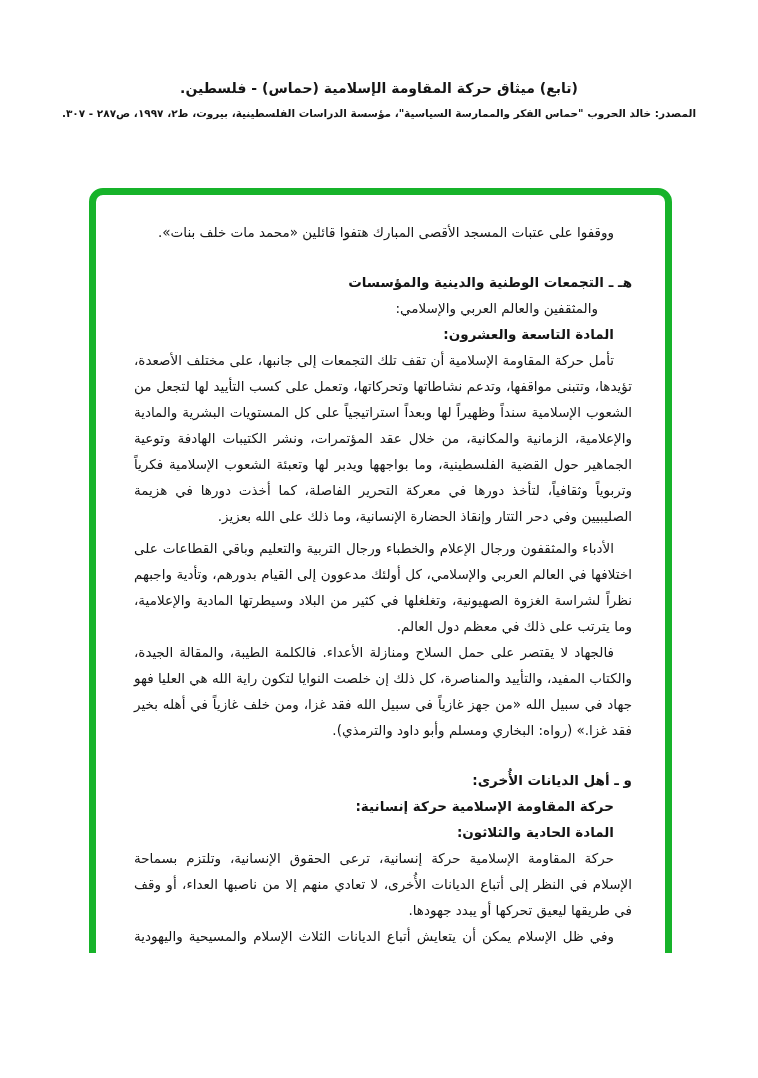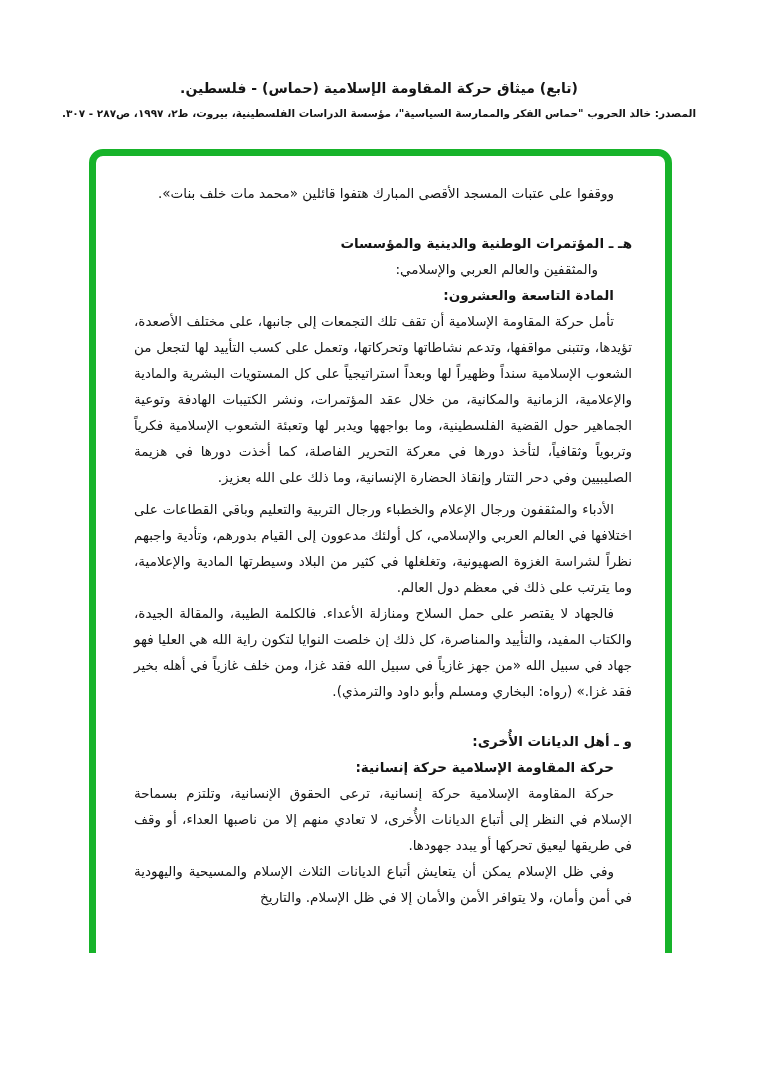--- a/index.html
+++ b/index.html
@@ -97,45 +97,46 @@
 </style>
 </head>
 <body>
 
 <div class="page">
 
   <div class="doc-title">(تابع) ميثاق حركة المقاومة الإسلامية (حماس) - فلسطين.</div>
 
   <div class="doc-source">المصدر: خالد الحروب "حماس الفكر والممارسة السياسية"، مؤسسة الدراسات الفلسطينية، بيروت، ط٢، ١٩٩٧، ص٢٨٧ - ٣٠٧.</div>
 
-  <div class="content-frame" style="border-color: rgb(23, 179, 42);">
+  <div class="content-frame" style="border-color: rgb(23, 179, 42); margin-top: 39px;">
     <div class="content-inner">
 
       <p class="para">ووقفوا على عتبات المسجد الأقصى المبارك هتفوا قائلين «محمد مات خلف بنات».</p>
 
       <div class="gap-md"></div>
 
-      <p class="heading">هـ ـ المؤتمرات الوطنية والدينية والمؤسسات</p>
+      <p class="heading">هـ ـ التجمعات الوطنية والدينية والمؤسسات</p>
       <p class="heading-indent">والمثقفين والعالم العربي والإسلامي:</p>
       <p class="article-heading">المادة التاسعة والعشرون:</p>
 
       <p class="para">تأمل حركة المقاومة الإسلامية أن تقف تلك التجمعات إلى جانبها، على مختلف الأصعدة، تؤيدها، وتتبنى مواقفها، وتدعم نشاطاتها وتحركاتها، وتعمل على كسب التأييد لها لتجعل من الشعوب الإسلامية سنداً وظهيراً لها وبعداً استراتيجياً على كل المستويات البشرية والمادية والإعلامية، الزمانية والمكانية، من خلال عقد المؤتمرات، ونشر الكتيبات الهادفة وتوعية الجماهير حول القضية الفلسطينية، وما بواجهها ويدبر لها وتعبئة الشعوب الإسلامية فكرياً وتربوياً وثقافياً، لتأخذ دورها في معركة التحرير الفاصلة، كما أخذت دورها في هزيمة الصليبيين وفي دحر التتار وإنقاذ الحضارة الإنسانية، وما ذلك على الله بعزيز.</p>
 
 
       <div class="gap-sm"></div>
 
 
       <p class="para">الأدباء والمثقفون ورجال الإعلام والخطباء ورجال التربية والتعليم وباقي القطاعات على اختلافها في العالم العربي والإسلامي، كل أولئك مدعوون إلى القيام بدورهم، وتأدية واجبهم نظراً لشراسة الغزوة الصهيونية، وتغلغلها في كثير من البلاد وسيطرتها المادية والإعلامية، وما يترتب على ذلك في معظم دول العالم.</p>
 
       <p class="para">فالجهاد لا يقتصر على حمل السلاح ومنازلة الأعداء. فالكلمة الطيبة، والمقالة الجيدة، والكتاب المفيد، والتأييد والمناصرة، كل ذلك إن خلصت النوايا لتكون راية الله هي العليا فهو جهاد في سبيل الله «من جهز غازياً في سبيل الله فقد غزا، ومن خلف غازياً في أهله بخير فقد غزا.» (رواه: البخاري ومسلم وأبو داود والترمذي).</p>
 
       <div class="gap-md"></div>
 
       <p class="heading">و ـ أهل الديانات الأُخرى:</p>
       <p class="article-heading">حركة المقاومة الإسلامية حركة إنسانية:</p>
+      <p class="article-heading">المادة الحادية والثلاثون:</p>
 
       <p class="para">حركة المقاومة الإسلامية حركة إنسانية، ترعى الحقوق الإنسانية، وتلتزم بسماحة الإسلام في النظر إلى أتباع الديانات الأُخرى، لا تعادي منهم إلا من ناصبها العداء، أو وقف في طريقها ليعيق تحركها أو يبدد جهودها.</p>
 
       <p class="para">وفي ظل الإسلام يمكن أن يتعايش أتباع الديانات الثلاث الإسلام والمسيحية واليهودية في أمن وأمان، ولا يتوافر الأمن والأمان إلا في ظل الإسلام. والتاريخ</p>
 
     </div>
   </div>
 
   <div class="page-number">١٥</div>
 

